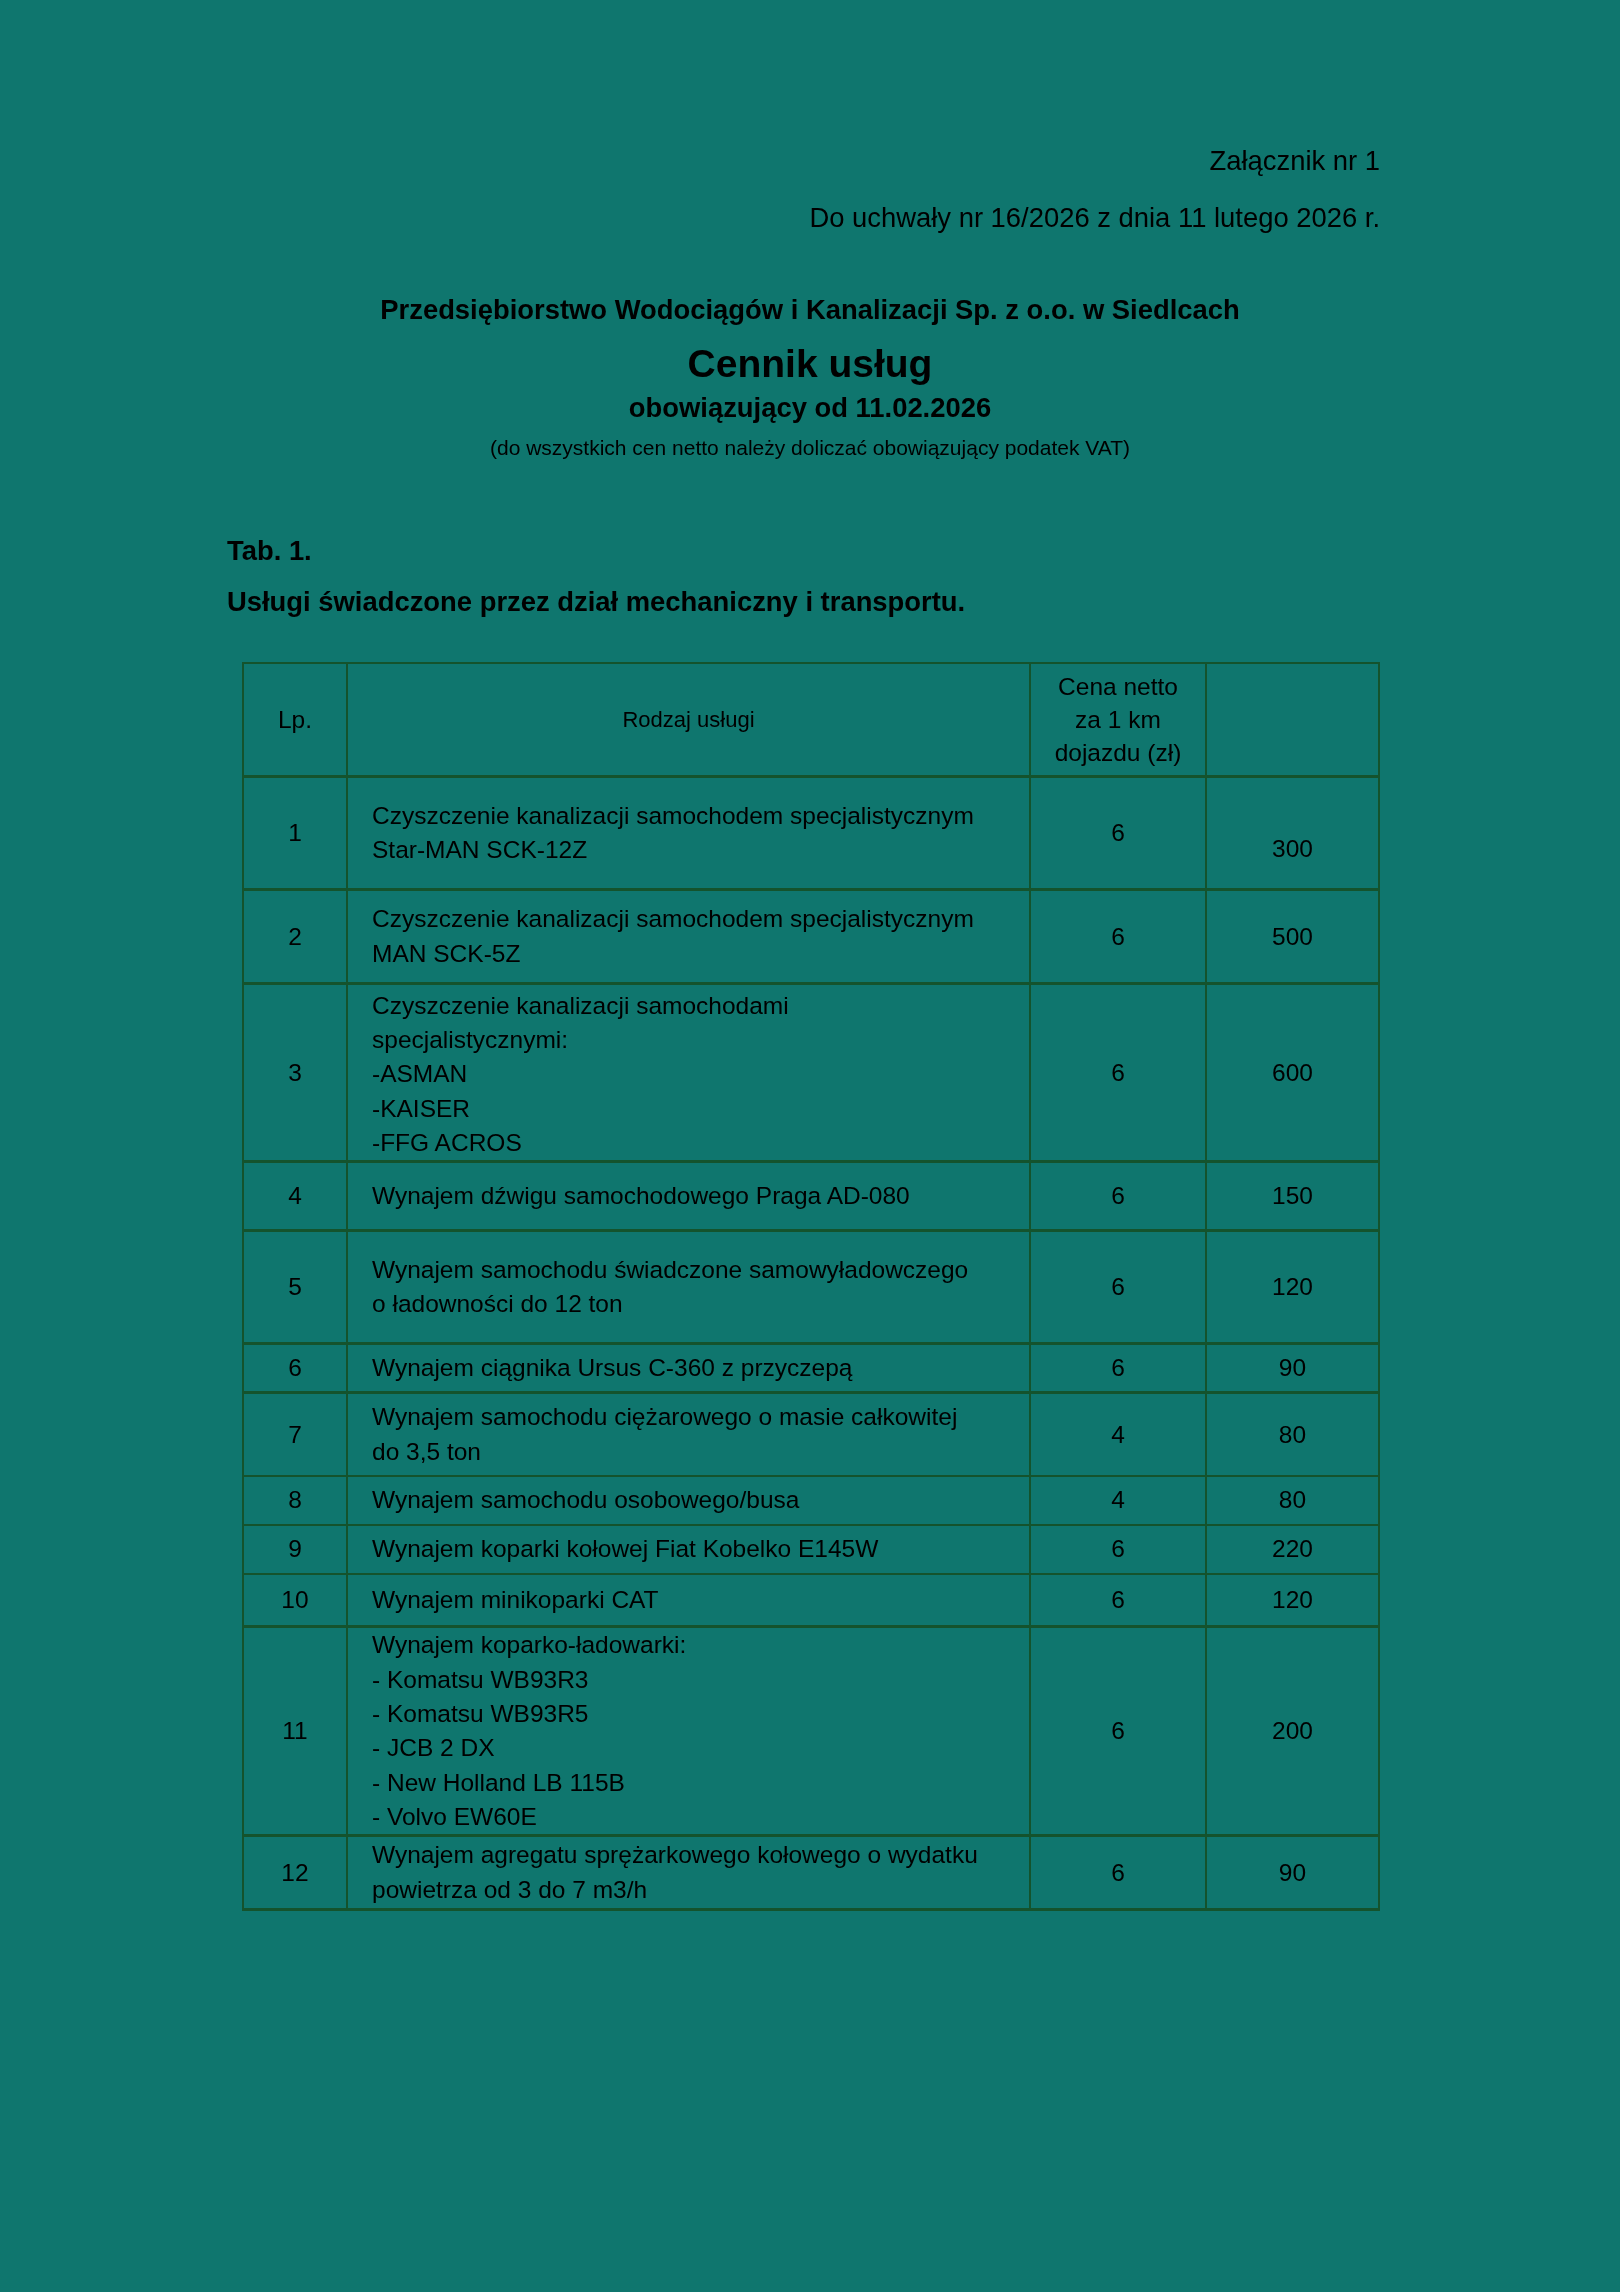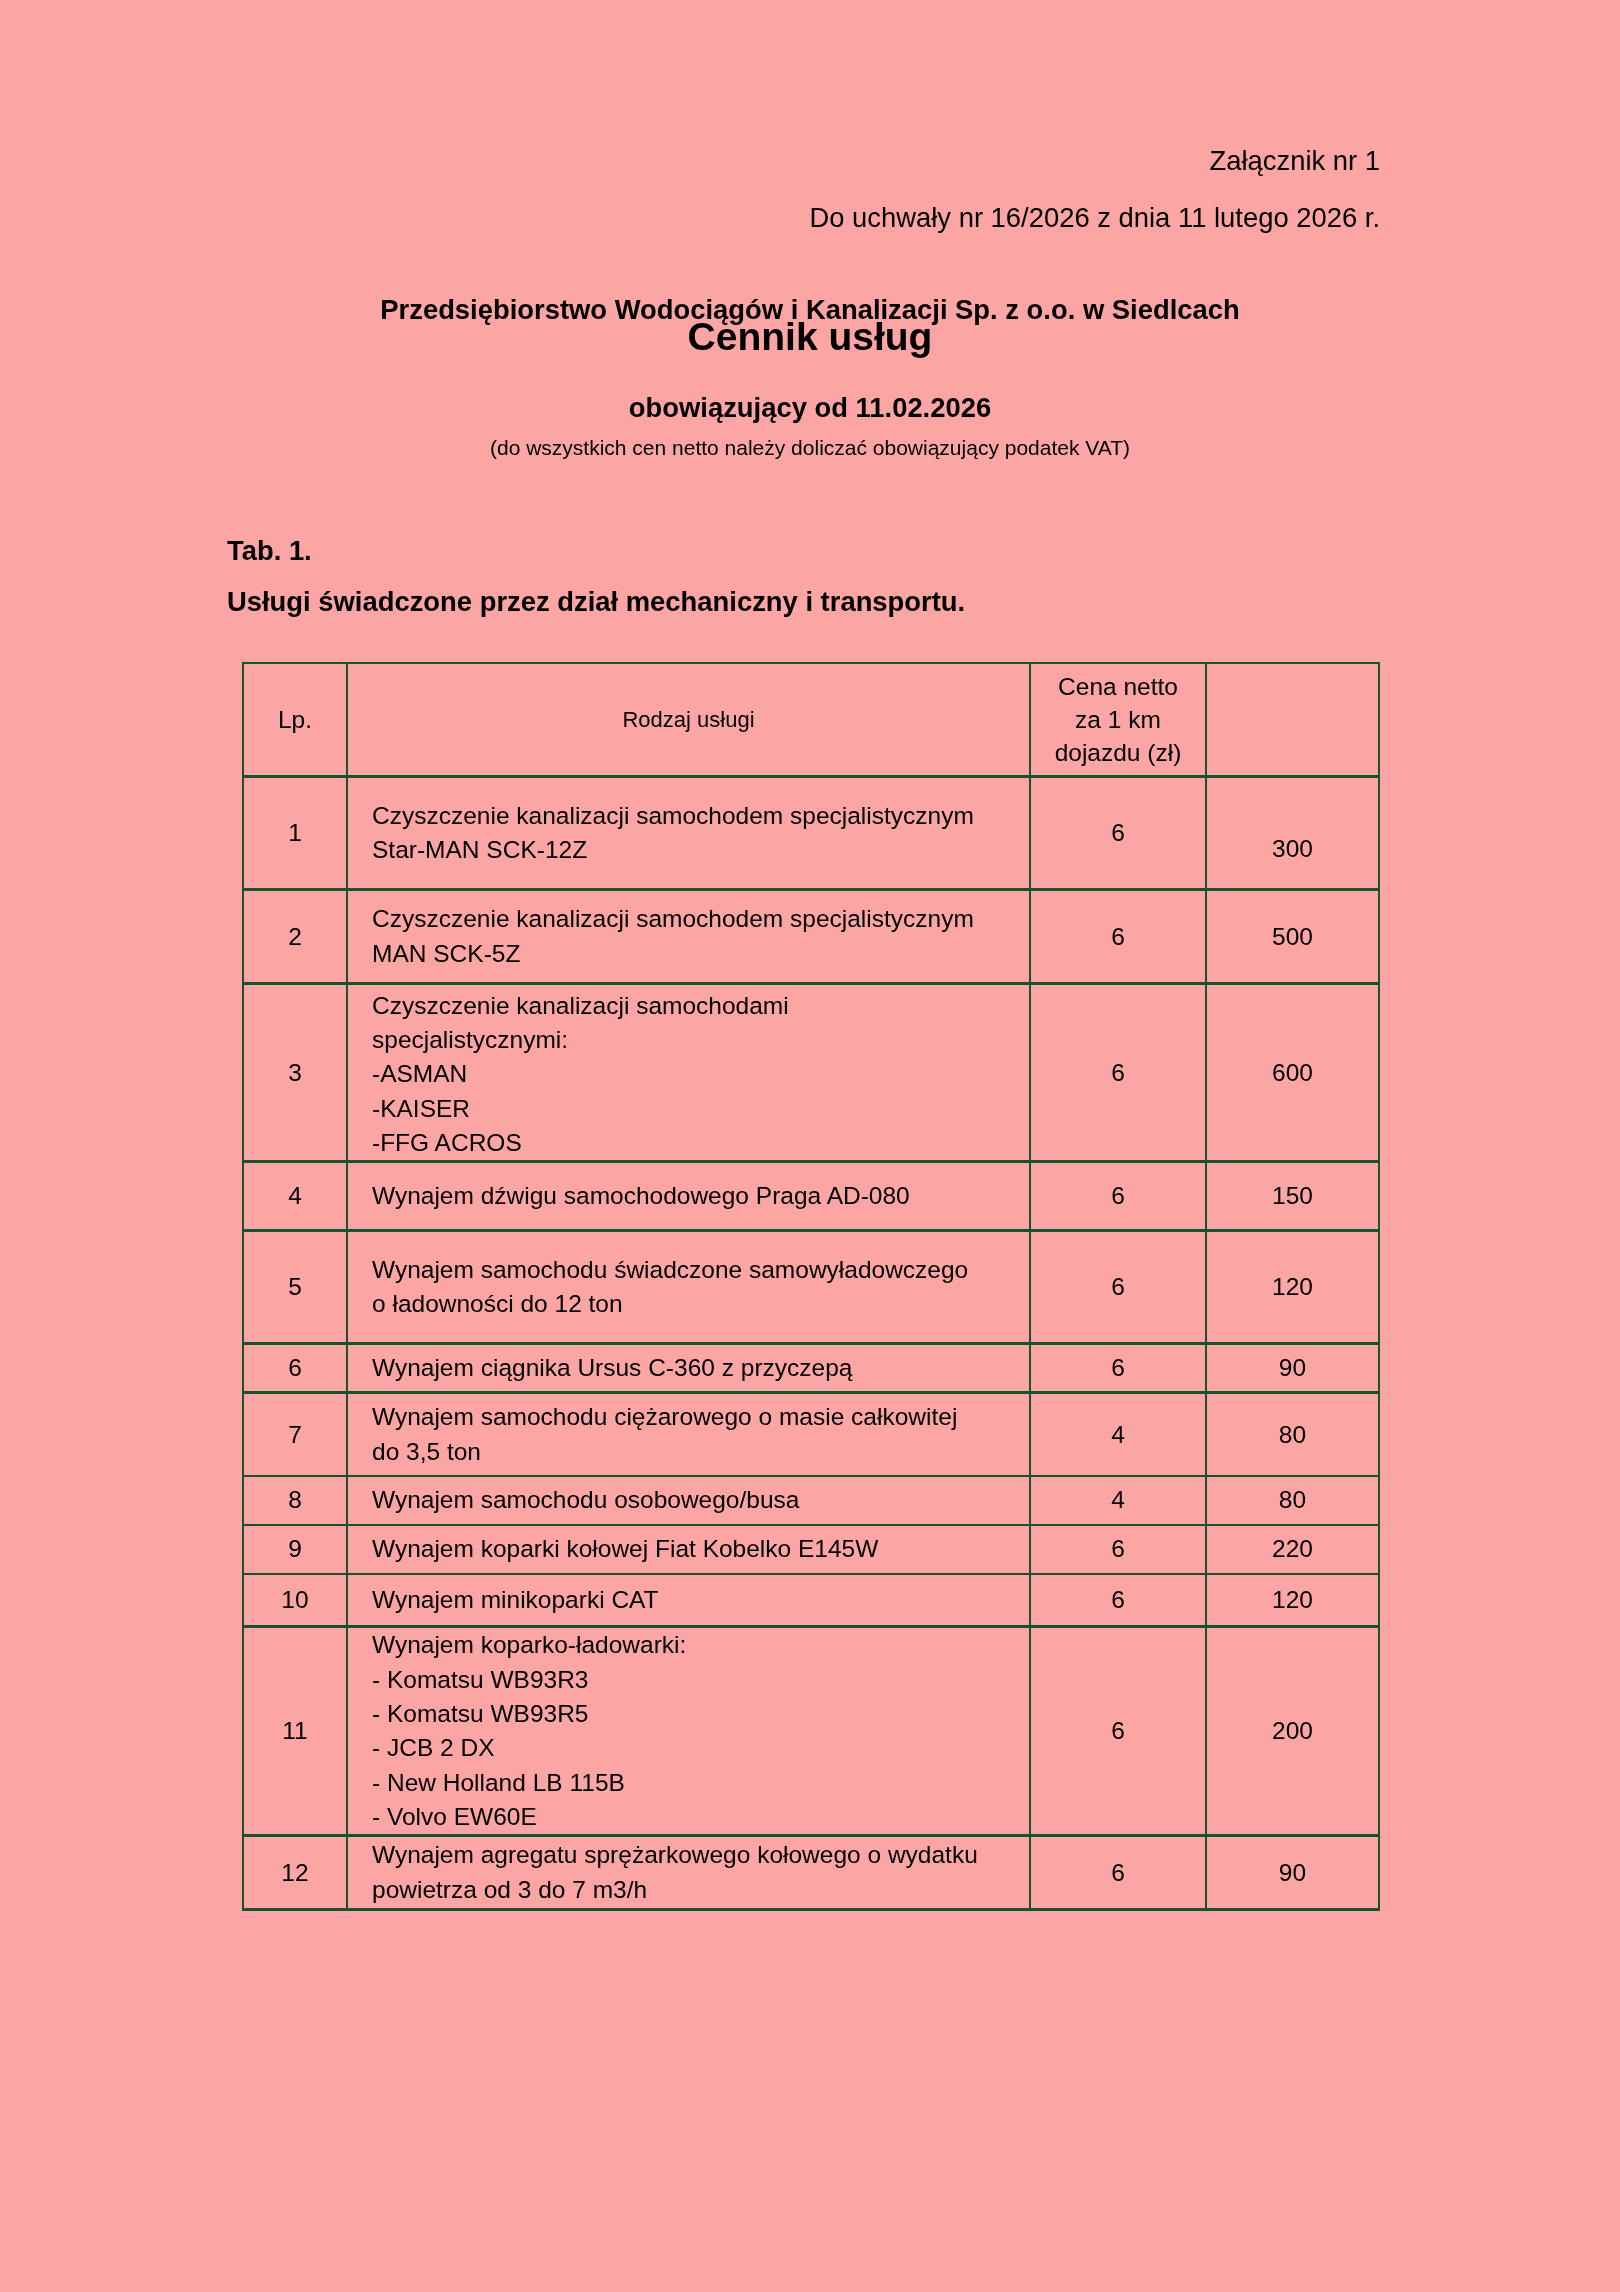--- a/index.html
+++ b/index.html
@@ -11,21 +11,21 @@
   body {
     font-family: "Liberation Sans", sans-serif;
     color: #000000;
     -webkit-font-smoothing: antialiased;
   }
   .page {
     position: relative;
     width: 1620px;
     height: 2293px;
     margin: 0 auto;
-    background: #fca5a5;
+    background: #0f766e;
     overflow: hidden;
   }
 
   
   .hdr-line {
     position: absolute;
     right: 240px;
     font-size: 27.4px;
     line-height: 1.25;
     white-space: nowrap;
@@ -40,21 +40,21 @@
     right: 0;
     text-align: center;
   }
   .company-name {
     top: 294px;
     font-size: 27.4px;
     font-weight: bold;
     line-height: 1.2;
   }
   .doc-title {
-    top: 314px;
+    top: 341px;
     font-size: 39px;
     font-weight: bold;
     line-height: 1.2;
   }
   .doc-subtitle {
     top: 392px;
     font-size: 27.4px;
     font-weight: bold;
     line-height: 1.2;
   }

